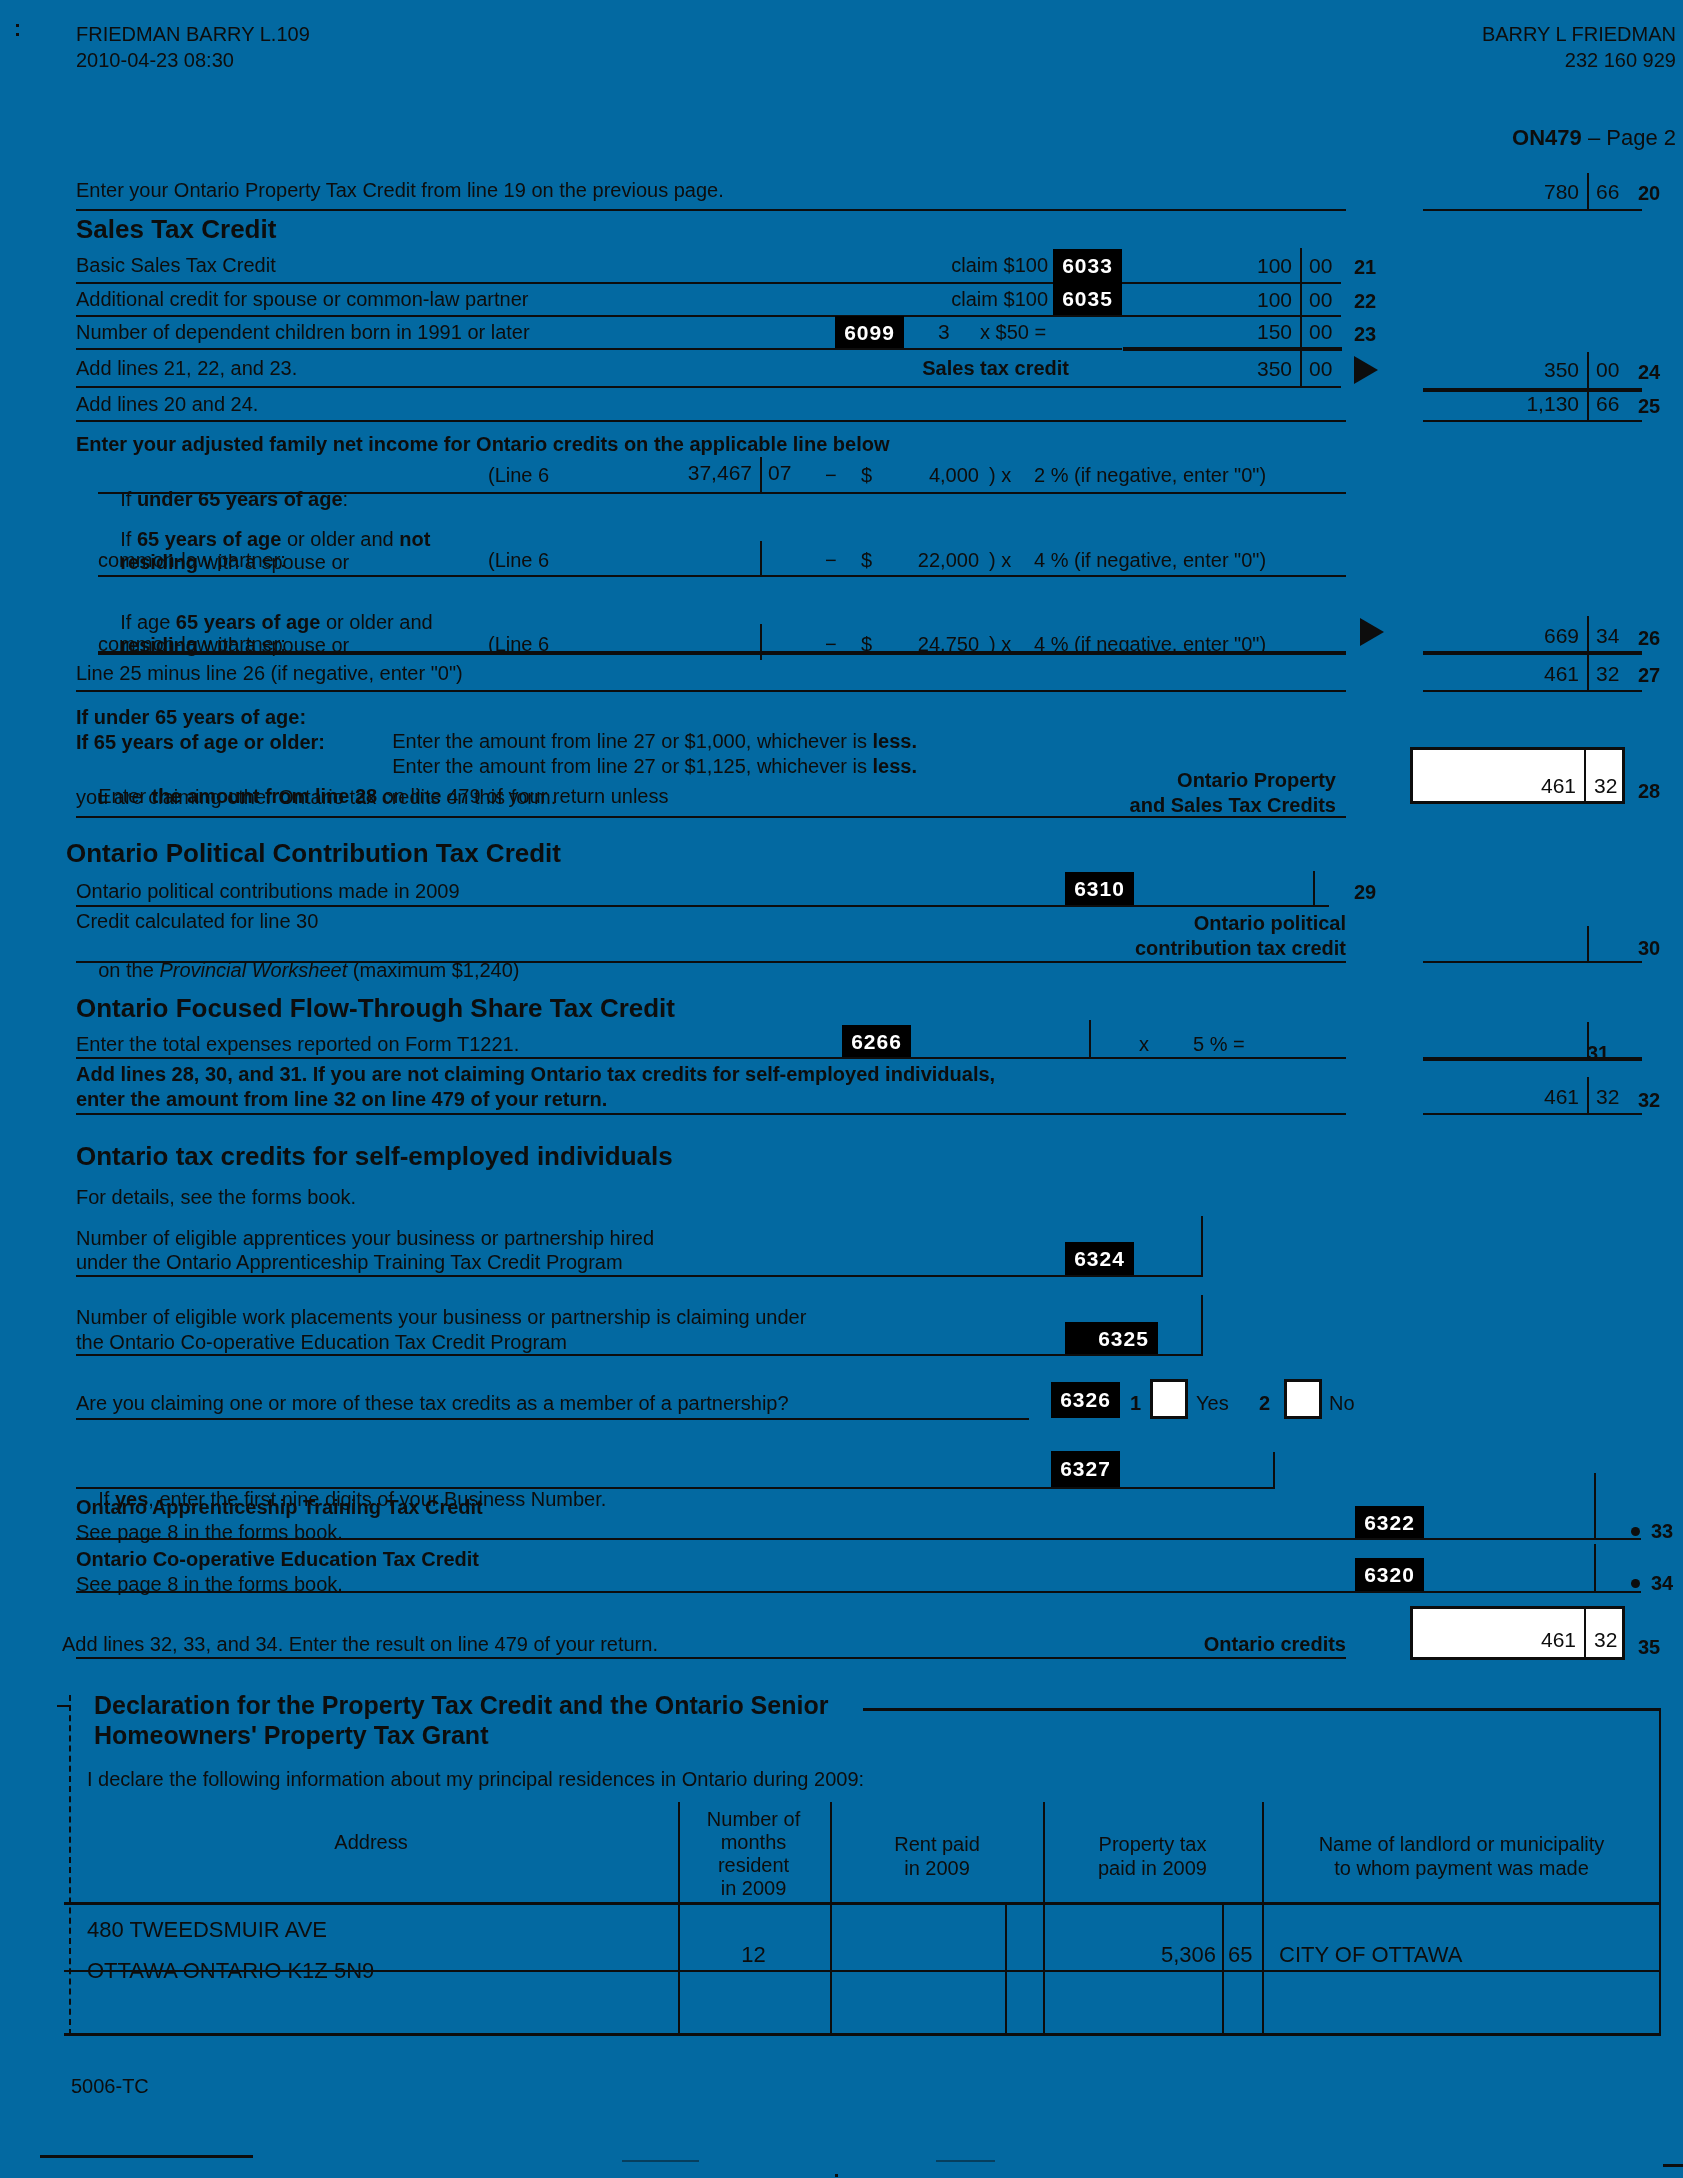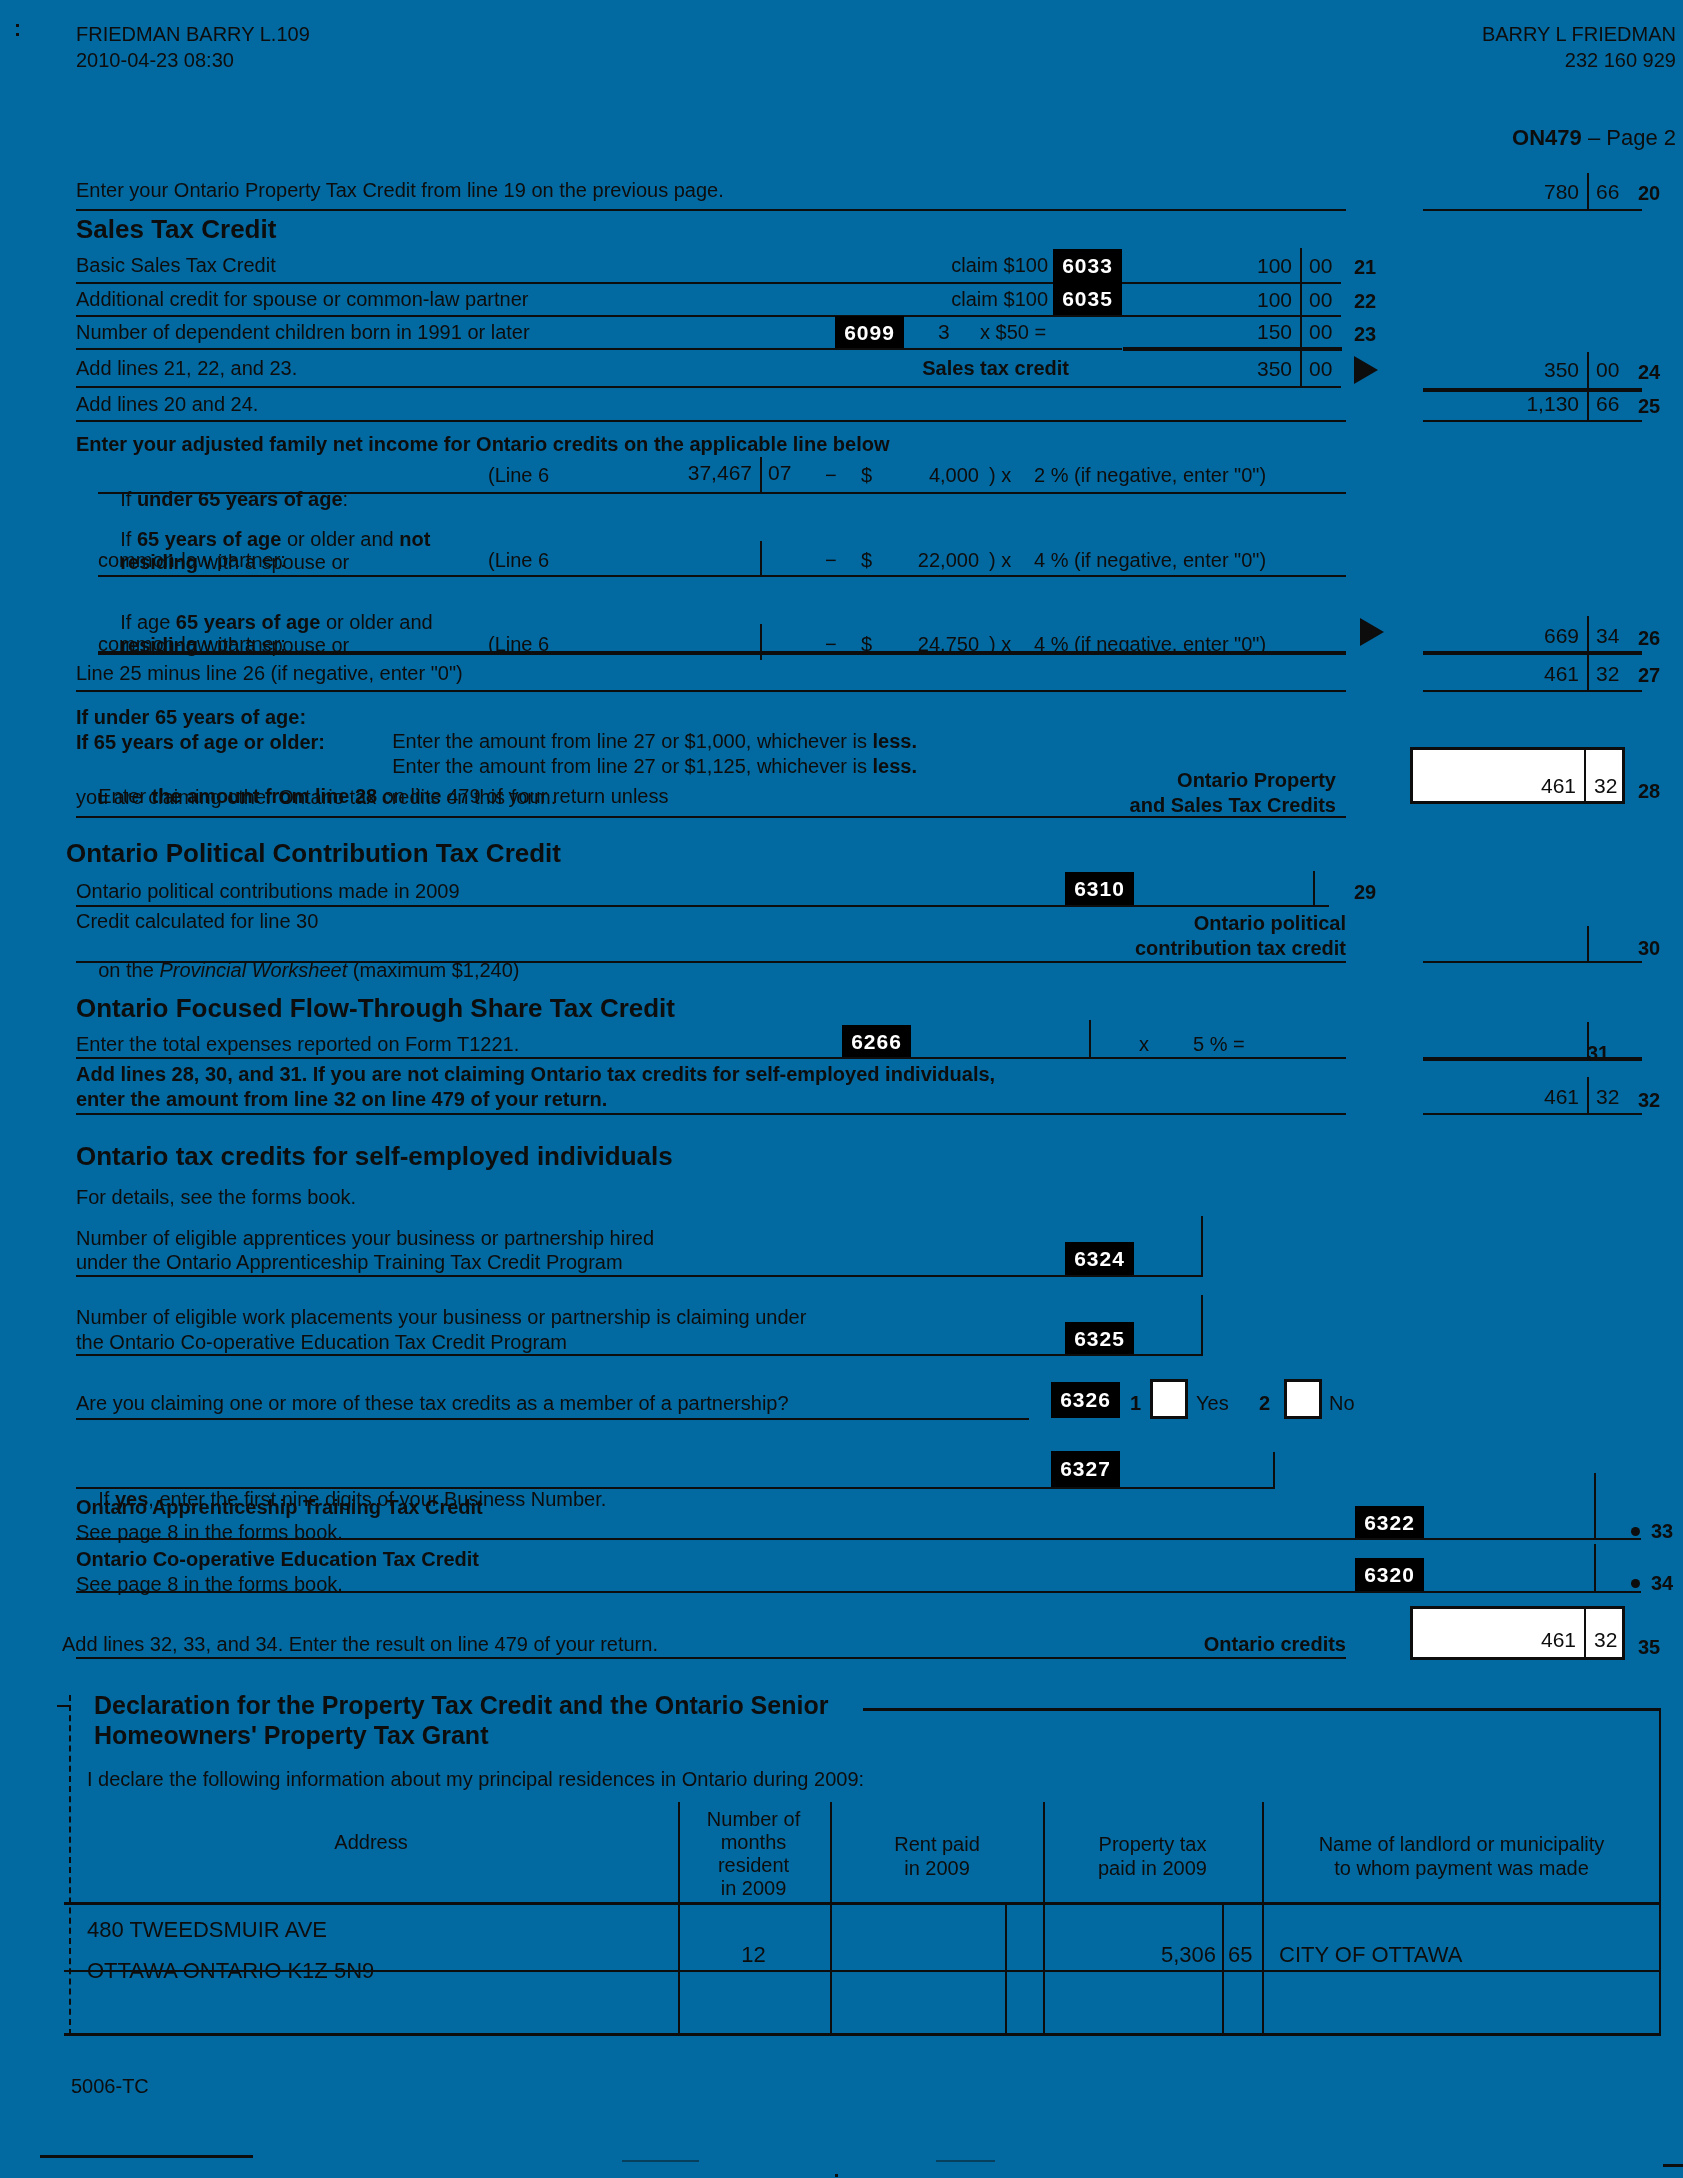--- a/index.html
+++ b/index.html
@@ -232,21 +232,21 @@
   <div class="a t" style="left:76px;top:1185px;">For details, see the forms book.</div>
 
   <div class="a t" style="left:76px;top:1226px;">Number of eligible apprentices your business or partnership hired</div>
   <div class="a t" style="left:76px;top:1250px;">under the Ontario Apprenticeship Training Tax Credit Program</div>
   <div class="code" style="left:1065px;top:1242px;">6324</div>
   <div class="hl" style="left:76px;top:1275px;width:1127px;"></div>
   <div class="vl" style="left:1201px;top:1216px;height:59px;"></div>
 
   <div class="a t" style="left:76px;top:1305px;">Number of eligible work placements your business or partnership is claiming under</div>
   <div class="a t" style="left:76px;top:1330px;">the Ontario Co-operative Education Tax Credit Program</div>
-  <div class="code" style="left:1065px;top:1322px;">6325</div>
+  <div class="code" style="left:1065px;top:1322px;padding-left:24px;">6325</div>
   <div class="hl" style="left:76px;top:1354px;width:1127px;"></div>
   <div class="vl" style="left:1201px;top:1295px;height:59px;"></div>
 
   <div class="a t" style="left:76px;top:1391px;">Are you claiming one or more of these tax credits as a member of a partnership?</div>
   <div class="code code36" style="left:1051px;top:1382px;">6326</div>
   <div class="a t b" style="left:1130px;top:1391px;">1</div>
   <div class="cb" style="left:1150px;top:1379px;"></div>
   <div class="a t" style="left:1196px;top:1391px;">Yes</div>
   <div class="a t b" style="left:1259px;top:1391px;">2</div>
   <div class="cb" style="left:1284px;top:1379px;"></div>

